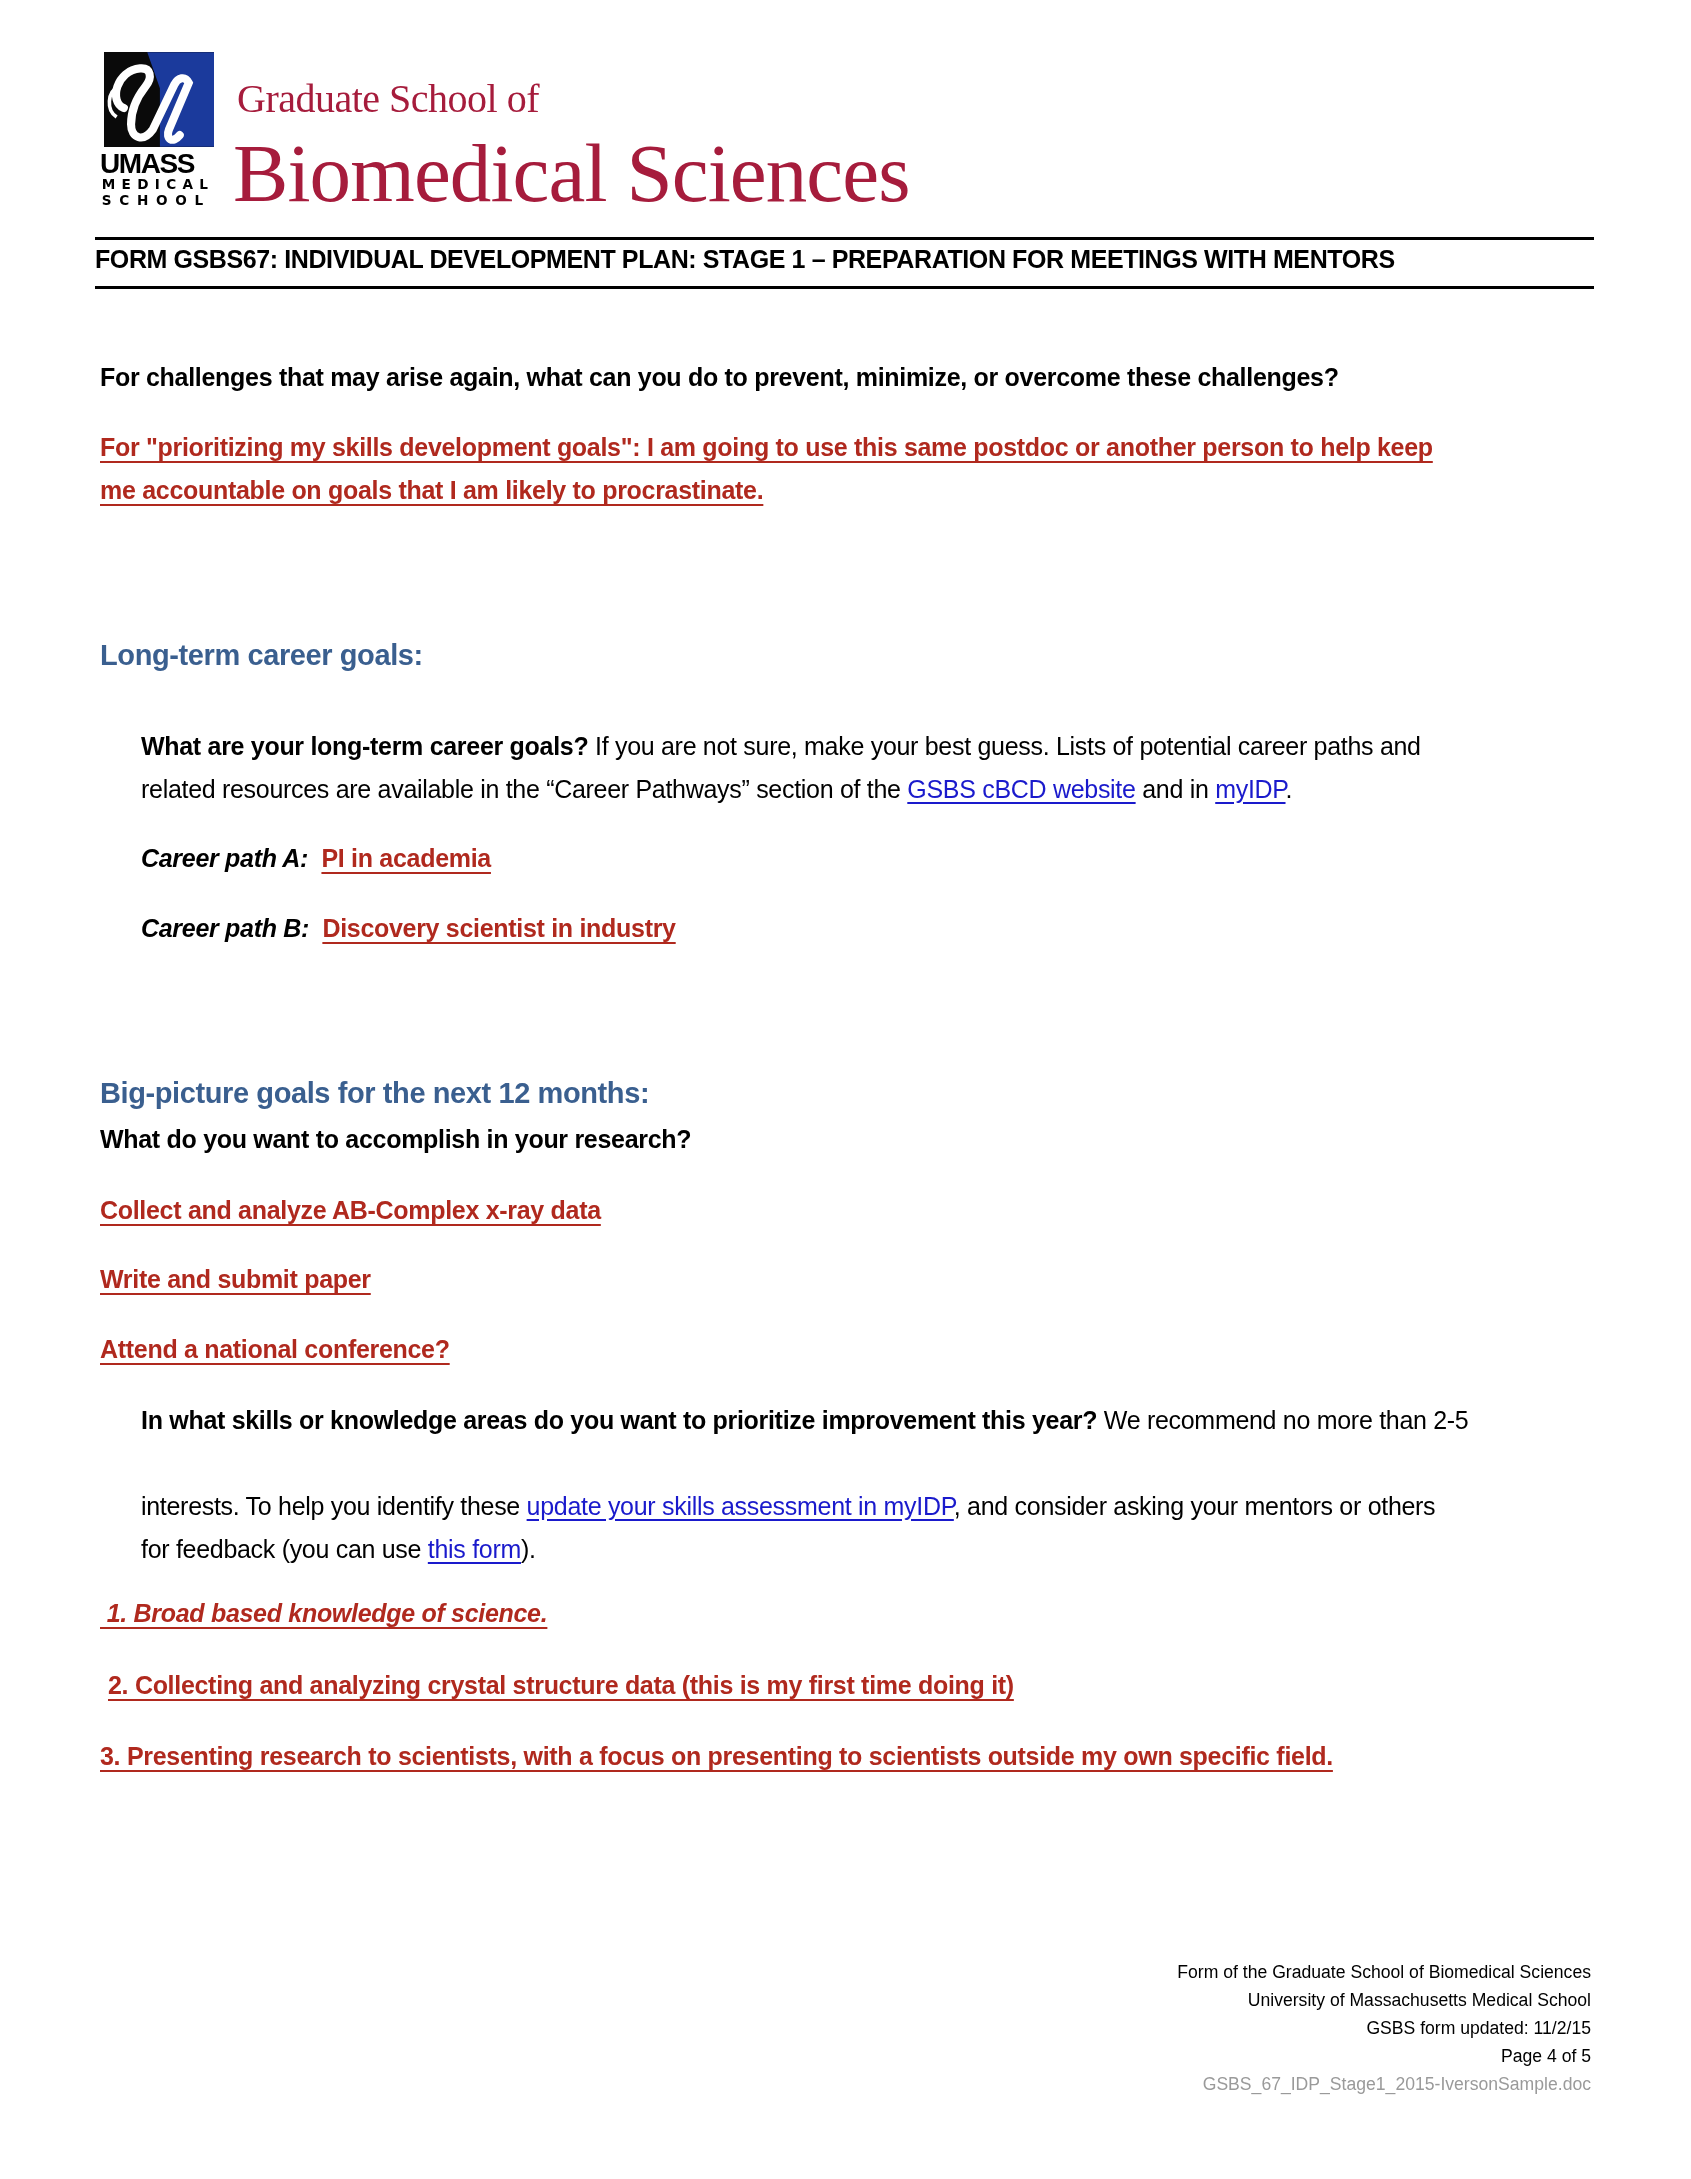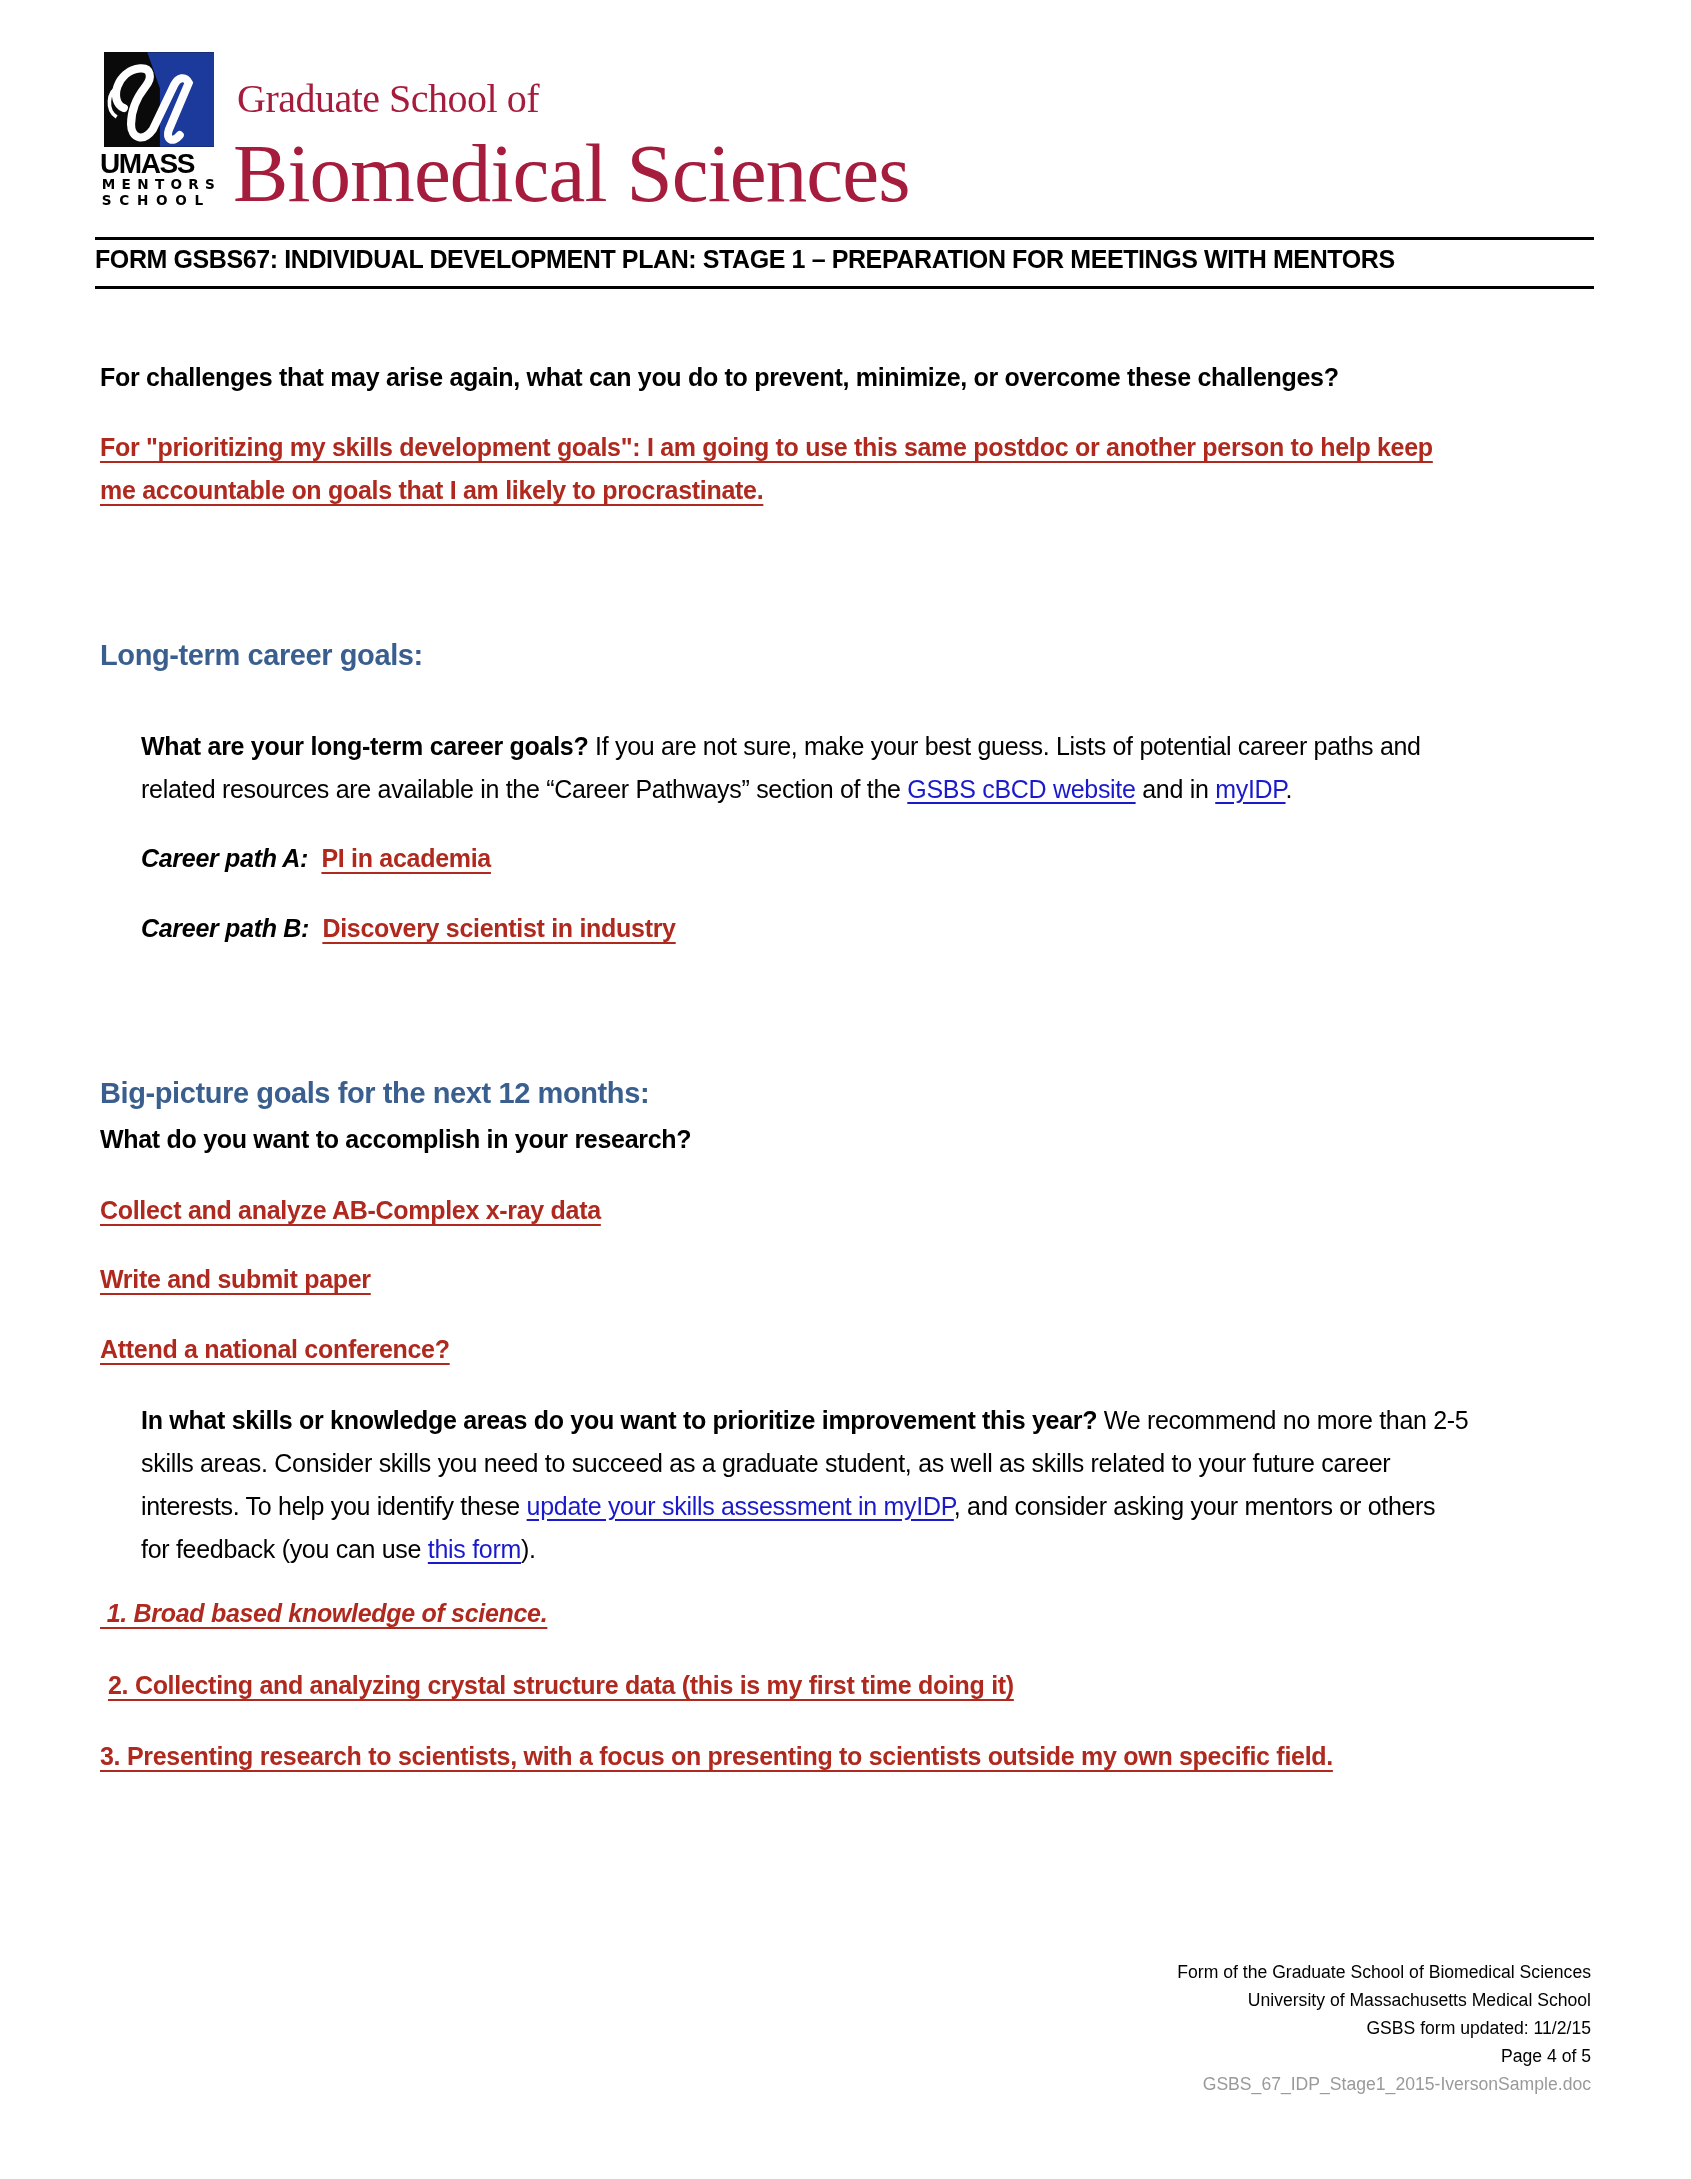--- a/index.html
+++ b/index.html
@@ -36,21 +36,21 @@
 <div class="abs logo">
   <div class="logo-mark">
     <svg width="110" height="95" viewBox="0 0 122 105">
       <rect x="0" y="0" width="122" height="105" fill="#0a0a0a"></rect>
       <polygon points="48,0 122,0 122,105 62,105 62,40" fill="#1b3a9c"></polygon>
       <path d="M22,62 C5,55 14,20 40,18 C52,17 54,28 46,38 C38,48 30,62 30,80 C30,96 44,100 54,86 L78,36 C82,28 90,26 94,34 L72,86 C68,96 76,102 84,92" fill="none" stroke="#ffffff" stroke-width="9" stroke-linecap="round"></path>
       <path d="M14,72 C2,64 4,44 16,38" fill="none" stroke="#ffffff" stroke-width="4"></path>
     </svg>
   </div>
   <div class="logo-umass">UMASS</div>
-  <div class="logo-med">MENTORS</div>
+  <div class="logo-med">MEDICAL</div>
   <div class="logo-sch">SCHOOL</div>
 </div>
 <div class="abs gs-line1">Graduate School of</div>
 <div class="abs gs-line2">Biomedical Sciences</div>
 
 <div class="abs rule" style="top:237px;"></div>
 <div class="abs form-title">FORM GSBS67:  INDIVIDUAL DEVELOPMENT PLAN:  STAGE 1 – PREPARATION FOR MEETINGS WITH MENTORS</div>
 <div class="abs rule" style="top:286px;"></div>
 
 <div class="abs q" style="top:356px;">For challenges that may arise again, what can you do to prevent, minimize, or overcome these challenges?</div>
@@ -70,21 +70,21 @@
 </div>
 
 <div class="abs h2" style="top:1075px;">Big-picture goals for the next 12 months:</div>
 <div class="abs q" style="top:1118px;">What do you want to accomplish in your research?</div>
 <div class="abs ans" style="top:1189px;">Collect and analyze AB-Complex x-ray data</div>
 <div class="abs ans" style="top:1258px;">Write and submit paper</div>
 <div class="abs ans" style="top:1328px;">Attend a national conference?</div>
 
 <div class="abs para" style="top:1399px;">
   <b>In what skills or knowledge areas do you want to prioritize improvement this year?</b><span>  We recommend no more than 2-5</span><br>
-  <span>skills areas.  Consider skills you need to succeed as a graduate student, as well as skills related to your future career</span><br>
+  <br>
   <span>interests. To help you identify these </span><a class="link">update your skills assessment in myIDP</a><span>, and consider asking your mentors or others</span><br>
   <span>for feedback (you can use </span><a class="link">this form</a><span>).</span>
 </div>
 
 <div class="abs ans" style="top:1592px; white-space:pre;font-style:italic;"> 1. Broad based knowledge of science.</div>
 <div class="abs ans" style="top:1664px;margin-left:8px;">2. Collecting and analyzing crystal structure data (this is my first time doing it)</div>
 <div class="abs ans" style="top:1735px;">3. Presenting research to scientists, with a focus on presenting to scientists outside my own specific field.</div>
 
 <div class="abs footer">
   <div>Form of the Graduate School of Biomedical Sciences</div>

